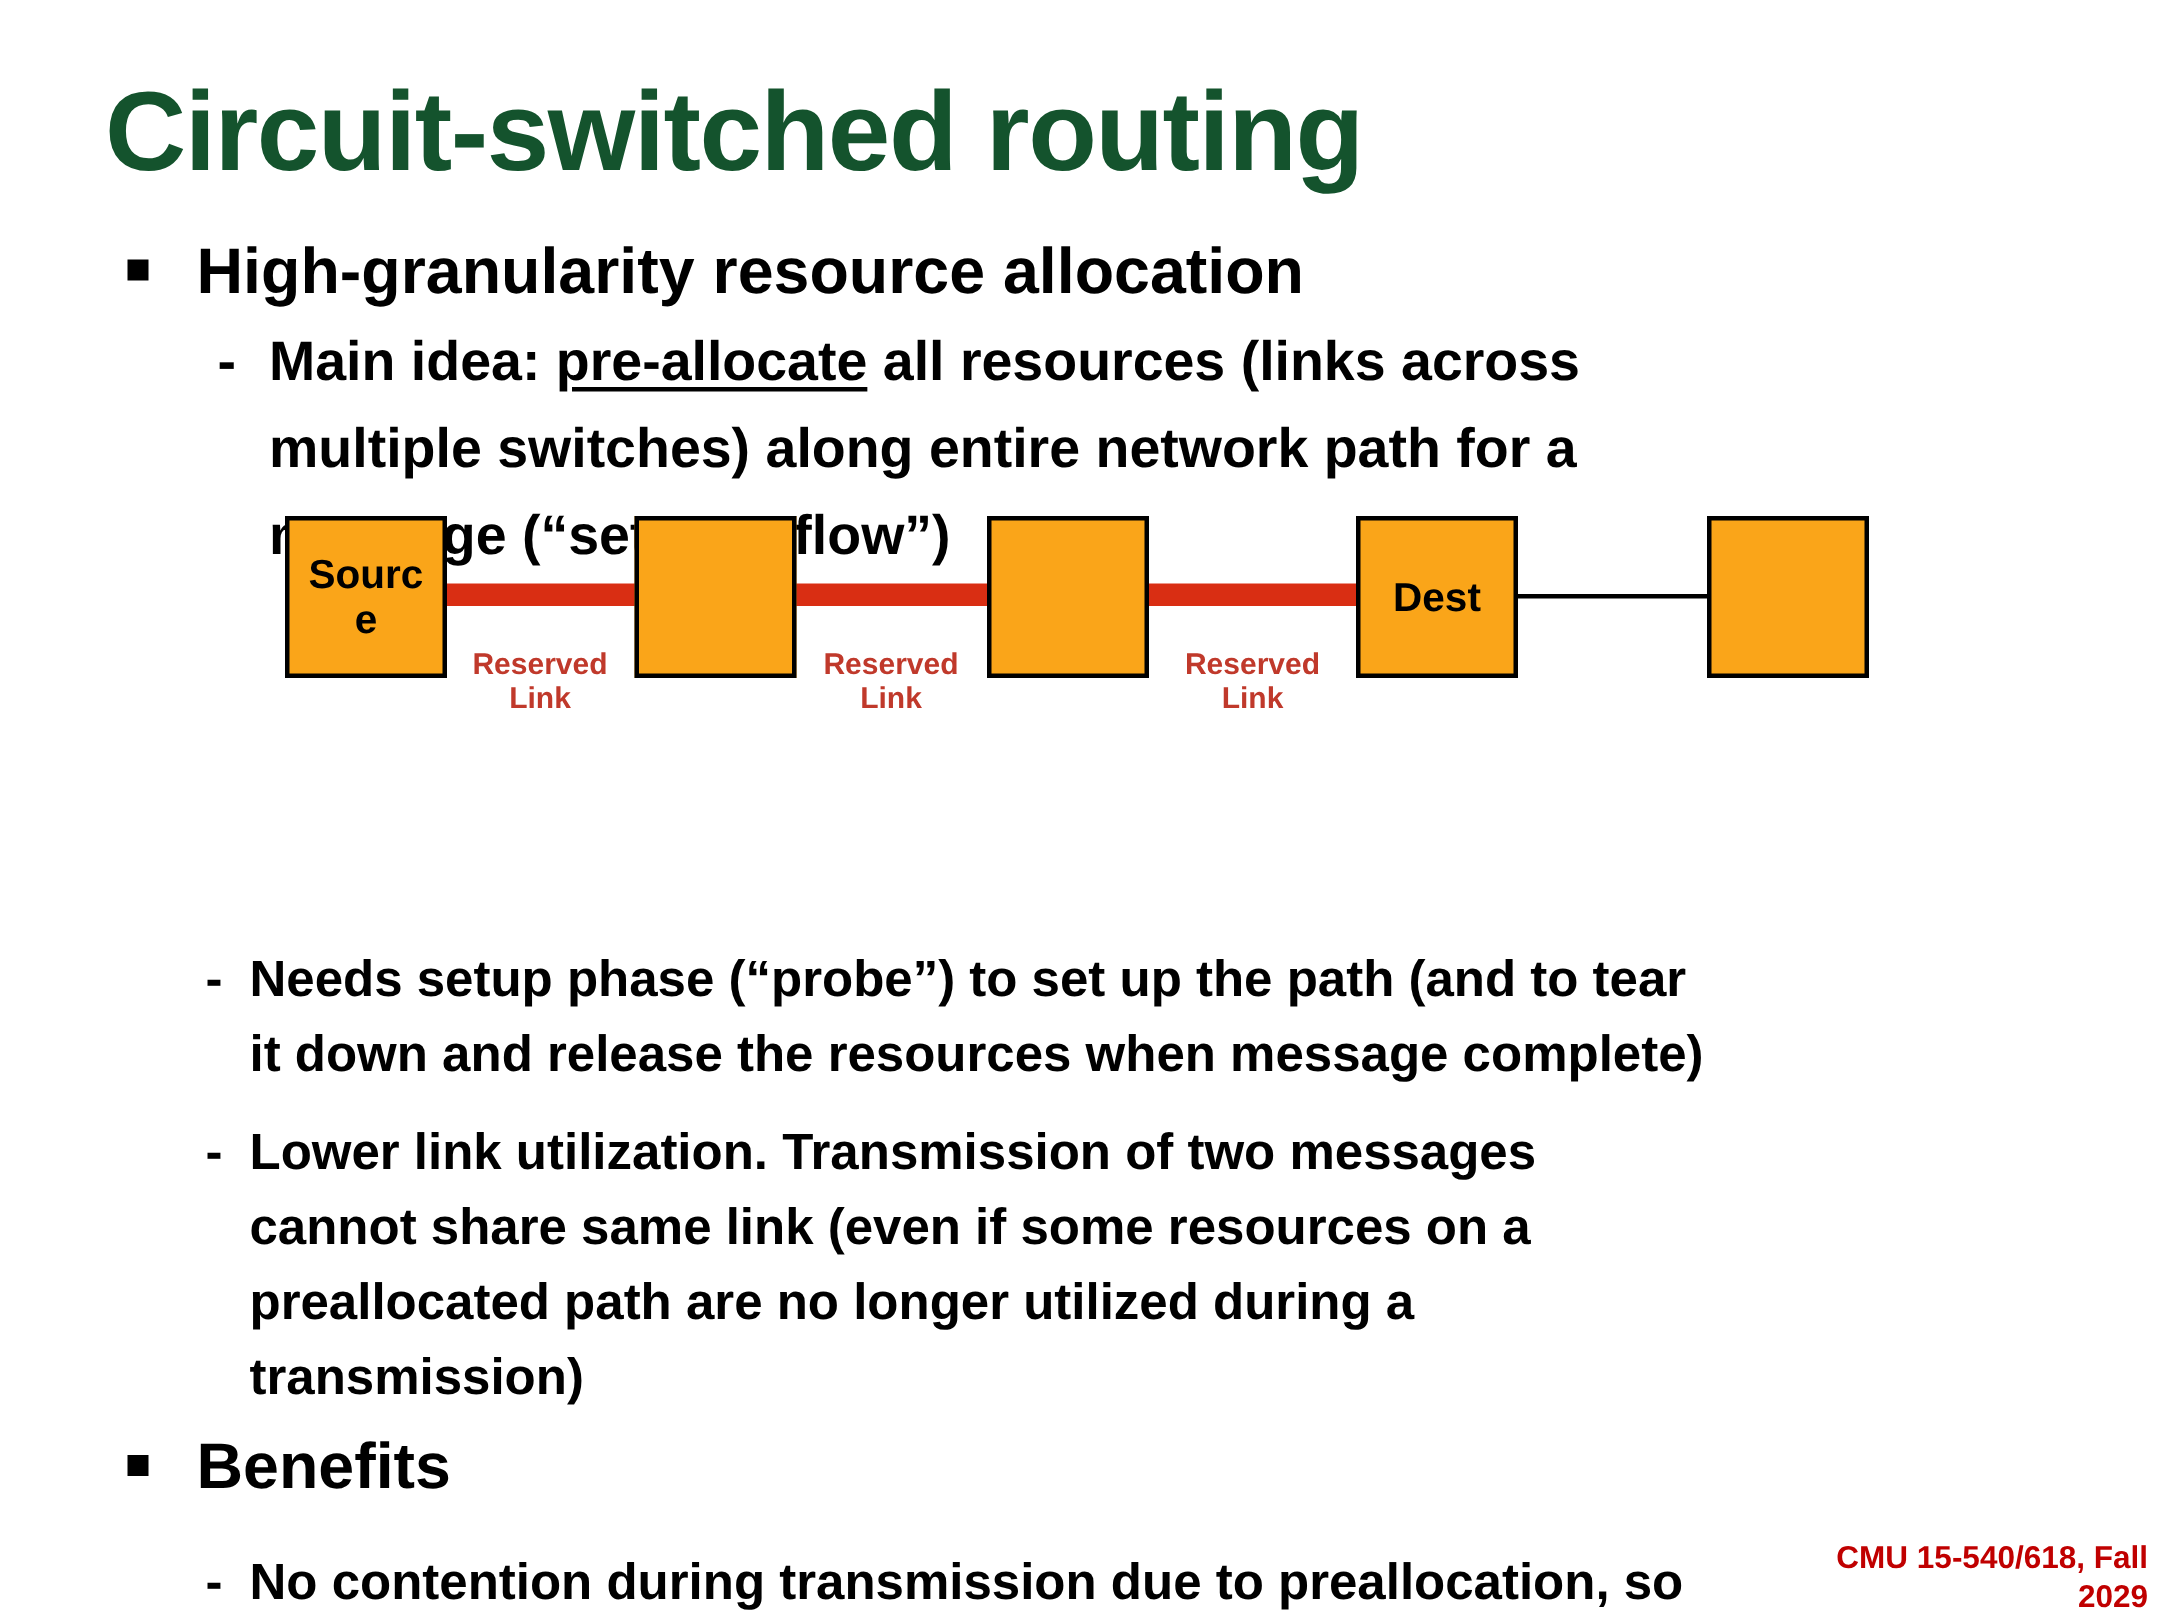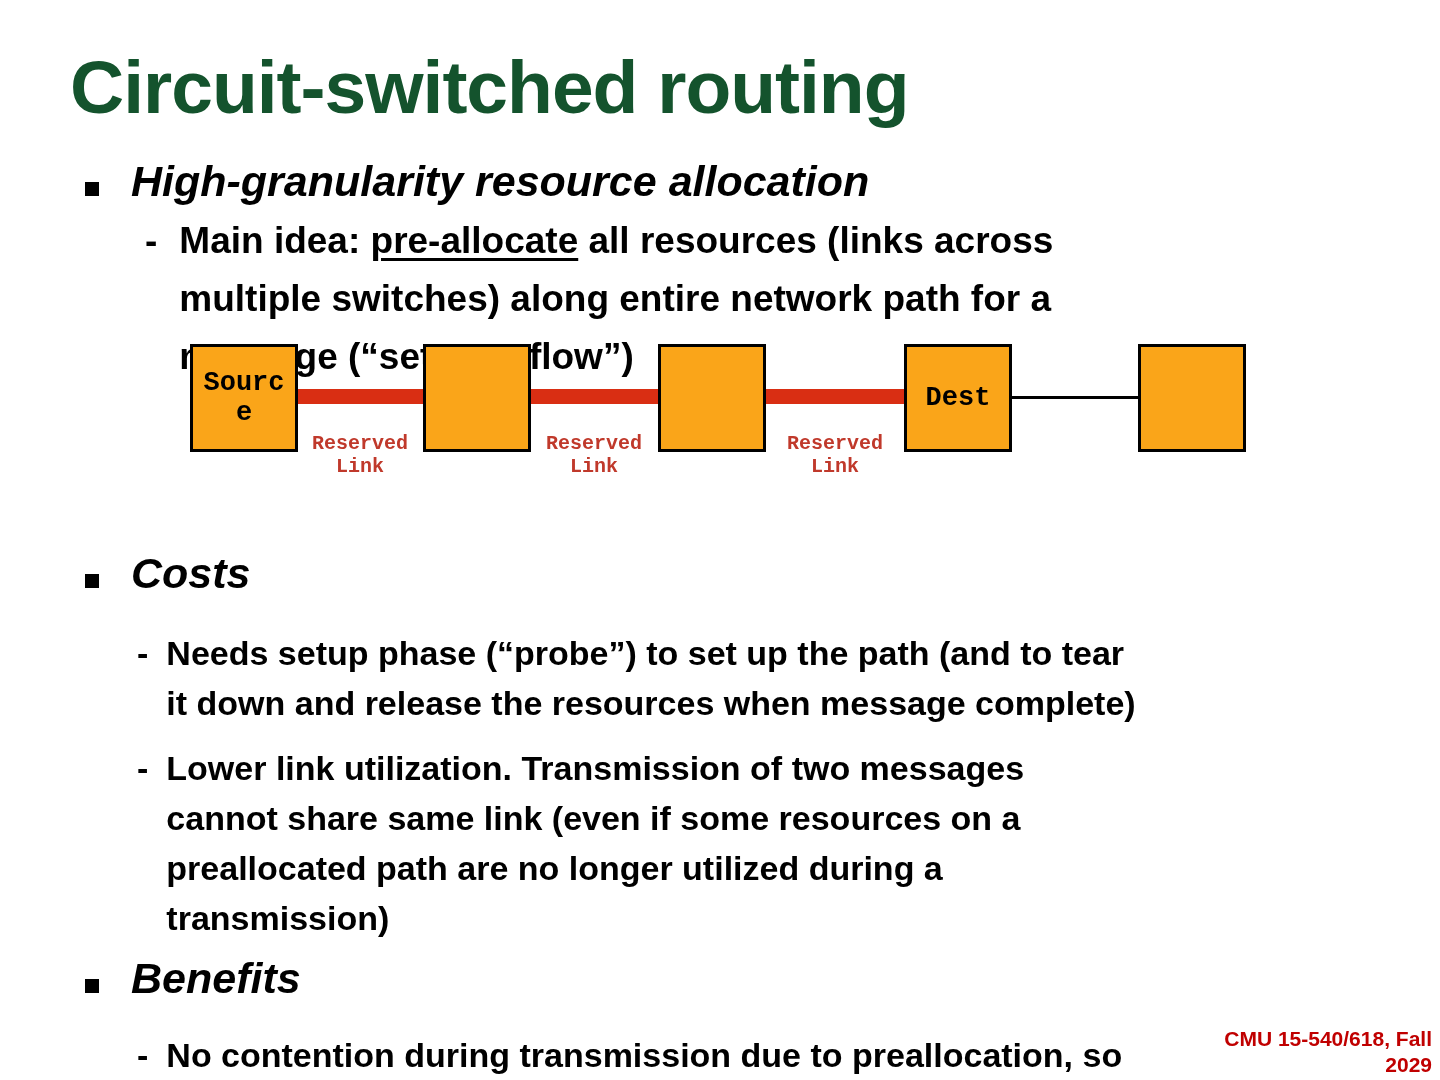--- a/index.html
+++ b/index.html
@@ -12,21 +12,21 @@
   }
   .slide { position: absolute; inset: 0; width: 1440px; height: 1080px; }
 
   .title {
     position: absolute; left: 70px; top: 44px;
     font-size: 75px; font-weight: 700; color: #14532d;
     letter-spacing: -1px; white-space: nowrap;
   }
 
   
-  .h1row { position: absolute; display: flex; align-items: center; font-style: italic; }
+  .h1row { position: absolute; display: flex; align-items: flex-start; }
   .sqbullet {
     width: 14px; height: 14px; background: #000;
     margin-top: 15px; flex: 0 0 14px;
   }
   .h1label {
     font-size: 43px; font-weight: 700; color: #000;
     margin-left: 32px; white-space: nowrap; line-height: 1.1;
   }
 
   
@@ -38,21 +38,21 @@
     font-weight: 700; color: #000;
     white-space: pre-line;
   }
   .para1 { font-size: 37px; line-height: 58px; }
   .para1 .dash { font-size: 37px; line-height: 58px; margin-right: 22px; }
   .para2 { font-size: 34px; line-height: 50px; }
   .para2 .dash { font-size: 34px; line-height: 50px; margin-right: 18px; }
   .uline { text-decoration: underline; text-decoration-thickness: 3px; text-underline-offset: 5px; }
 
   
-  .diagram { position: absolute; inset: 0; pointer-events: none; font-family: Liberation Mono, monospace; }
+  .diagram { position: absolute; inset: 0; pointer-events: none; }
   .node {
     position: absolute; top: 344px; width: 108px; height: 108px;
     background: #FAA519; border: 3px solid #000000; box-sizing: border-box;
     display: flex; align-items: center; justify-content: center;
     z-index: 5;
   }
   .nodelabel {
     font-size: 27px; font-weight: 700; color: #000; text-align: center;
     width: 86px; word-break: break-all; line-height: 30px;
   }
@@ -120,24 +120,20 @@
     </div>
     <div class="node" style="left:1138px;">
       <span class="nodelabel"></span>
     </div>
 
     <div class="linklabel ll1">Reserved Link</div>
     <div class="linklabel ll2">Reserved Link</div>
     <div class="linklabel ll3">Reserved Link</div>
   </div>
 
-  <div class="h1row" style="left:85px; top:550px;">
-    <span class="sqbullet"></span>
-    <span class="h1label">Costs</span>
-  </div>
 
   <div class="subrow para2" style="left:137px; top:628px; width:1260px;">
     <span class="dash">-</span>
     <span class="subtext">Needs setup phase (“probe”) to set up the path (and to tear
 it down and release the resources when message complete)</span>
   </div>
 
   <div class="subrow para2" style="left:137px; top:743px; width:1260px;">
     <span class="dash">-</span>
     <span class="subtext">Lower link utilization.  Transmission of two messages

